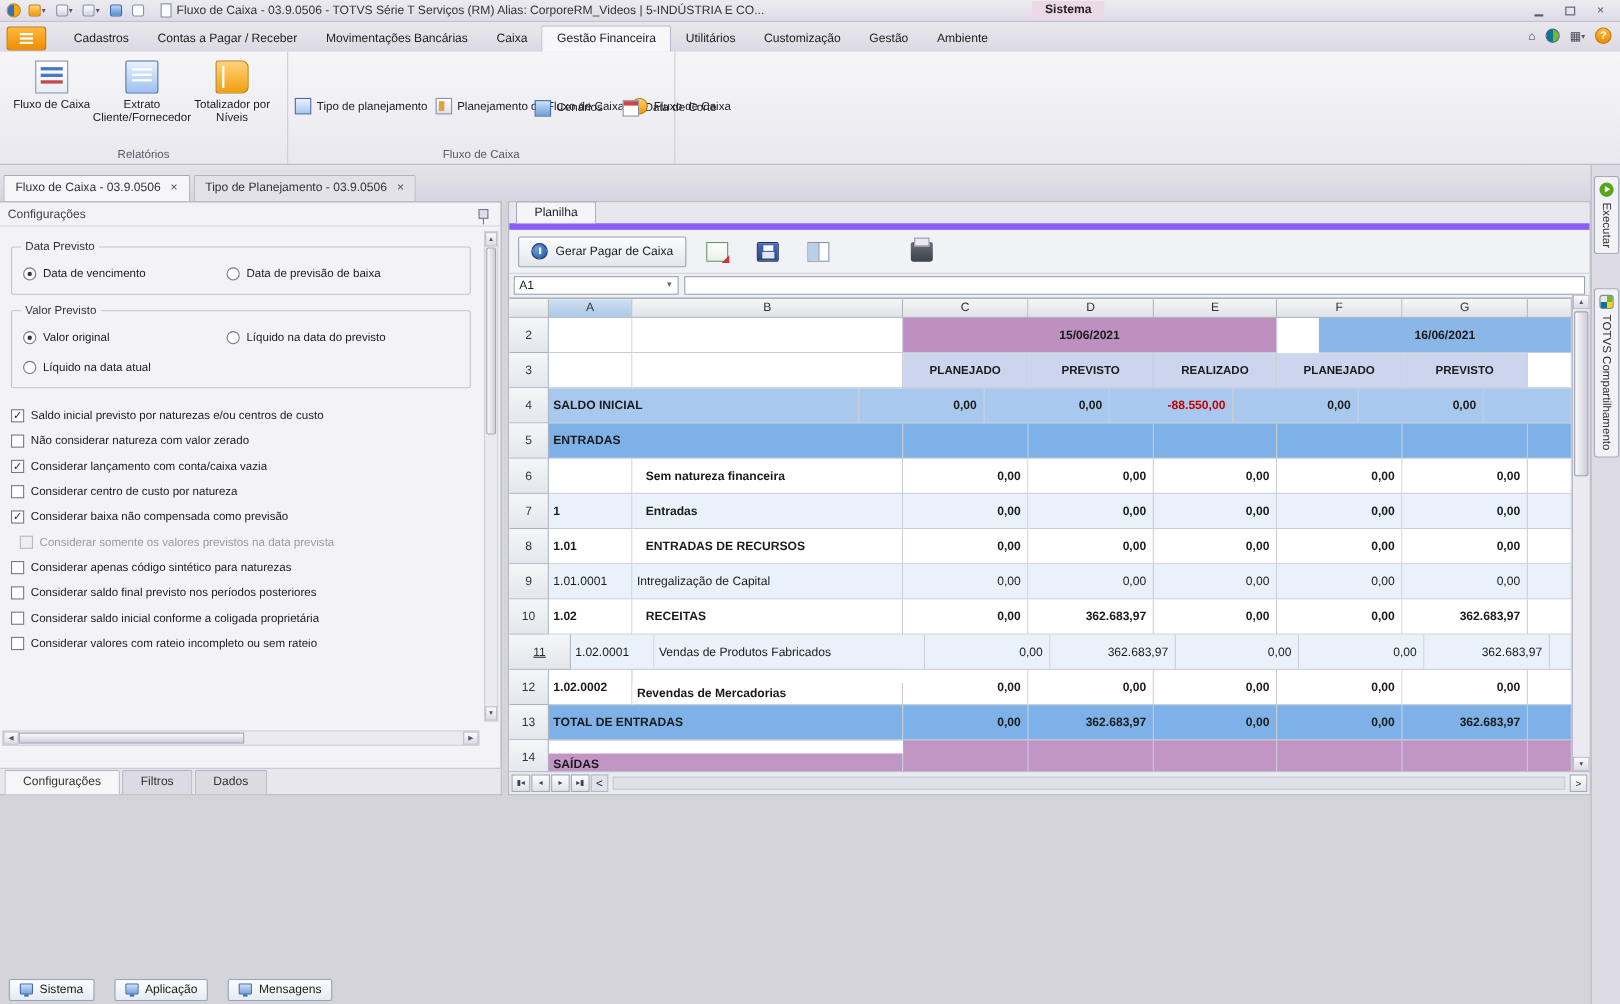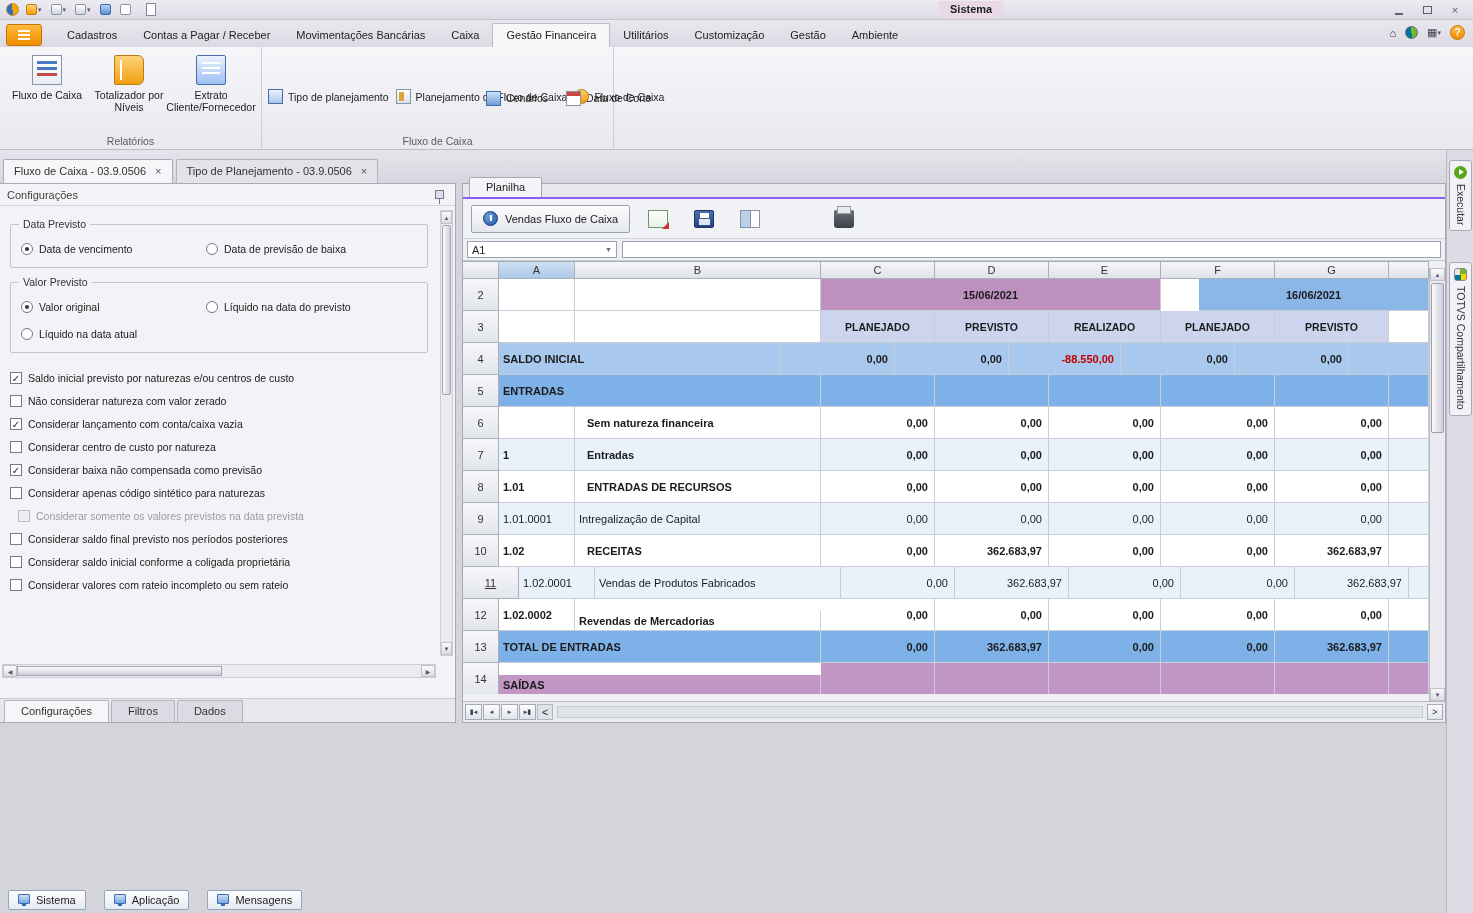--- a/index.html
+++ b/index.html
@@ -91,21 +91,21 @@
   .cfg-hscroll { position:absolute; left:2px; top:480px; width:434px; height:14px; background:#eceaf1; border:1px solid #d0cdd8; }
   .hb { position:absolute; left:0; top:0; width:14px; height:12px; }
   .hb.right { left:auto; right:0; }
   .hthumb { position:absolute; left:14px; top:1px; width:205px; height:10px; background:linear-gradient(#fbfbfd,#cfccd9); border:1px solid #a7a4b2; }
   .cfg-tabs { position:absolute; left:0; bottom:0; height:24px; width:100%; display:flex; align-items:flex-end; padding:0 4px; gap:2px; background:#e9e7ee; border-top:1px solid #c9c7d2; }
   .cfgtab { padding:4px 16px 5px; background:#dcdae3; border:1px solid #b4b2bd; border-bottom:none; border-radius:2px 2px 0 0; color:#333; }
   .cfgtab.active { background:#f6f6f9; }
 
   
   .sheet { position:absolute; left:462px; top:183px; width:984px; height:540px; background:#eef0f4; border:1px solid #a7aab6; }
-  .sheet-tabrow { height:15px; border-bottom:2px solid #8b5cf6; display:flex; align-items:flex-end; padding:0 6px; background:#e6e8ee; }
+  .sheet-tabrow { height:25px; border-bottom:6px solid #8b5cf6; display:flex; align-items:flex-end; padding:0 6px; background:#e6e8ee; }
   .ptab { padding:3px 16px 4px; background:#f4f5f8; border:1px solid #a7aab6; border-bottom:none; border-radius:2px 2px 0 0; }
   .sheet-toolbar { height:40px; display:flex; align-items:center; padding:0 8px; background:#f1f2f5; border-bottom:1px solid #d0d2da; }
   .gen-btn { display:flex; align-items:center; gap:7px; height:28px; padding:0 11px; background:linear-gradient(#fdfdfe,#e3e6ec); border:1px solid #9aa2b2; border-radius:2px; }
   .ico-gen { width:15px; height:15px; border-radius:50%; background:radial-gradient(circle at 35% 35%, #6fa0dc, #1d4e9e); border:1px solid #143a78; position:relative; flex:none; }
   .ico-gen:after { content:""; position:absolute; left:6px; top:3px; width:2px; height:6px; background:#fff; }
   .tb-ico { width:20px; height:18px; position:relative; display:inline-block; flex:none; }
   .ico-export { background:linear-gradient(#fff,#e8f0e8); border:1px solid #6a9a6a; margin-left:18px; }
   .ico-export:after { content:""; position:absolute; right:-2px; bottom:-2px; width:0; height:0; border-left:7px solid transparent; border-bottom:7px solid #cc3333; }
   .ico-save { background:linear-gradient(#4a6fb5,#27447e); border:1px solid #1c3260; border-radius:2px; margin-left:26px; }
   .ico-save:before { content:""; position:absolute; left:4px; bottom:2px; width:11px; height:6px; background:#dfe6f2; }
@@ -185,20 +185,21 @@
       <span class="qat-ico"></span>
       <span class="chev">▾</span>
     </span>
   <span class="qat-btn">
       <span class="qat-ico blue"></span>
     </span>
   <span class="qat-btn">
       <span class="qat-ico page"></span>
     </span>
   <span class="doc-ico"></span>
+  <span class="title-text">Fluxo de Caixa - 03.9.0506 - TOTVS Série T Serviços (RM) Alias: CorporeRM_Videos | 5-INDÚSTRIA E CO...</span>
   <span class="menu-sistema">Sistema</span>
   <div class="win-controls">
     <span class="win-btn">
         <span class="glyph-min"></span>
       </span>
     <span class="win-btn">
         <span class="glyph-max"></span>
       </span>
     <span class="win-btn">×</span>
   </div>
@@ -228,26 +229,26 @@
 </div>
 
 <div class="ribbon">
   <div class="rgroup" style="width:262px">
     <div class="rg-items">
       <div class="bigbtn">
         <span class="bicon icon-report"></span>
         <span class="blabel">Fluxo de Caixa</span>
       </div>
       <div class="bigbtn">
+        <span class="bicon icon-extrato"></span>
+        <span class="blabel">Extrato Cliente/Fornecedor</span>
+      </div>
+      <div class="bigbtn">
         <span class="bicon icon-book"></span>
         <span class="blabel">Totalizador por Níveis</span>
-      </div>
-      <div class="bigbtn">
-        <span class="bicon icon-extrato"></span>
-        <span class="blabel">Extrato Cliente/Fornecedor</span>
       </div>
     </div>
     <div class="rg-label">Relatórios</div>
   </div>
   <div class="rgroup" style="width:352px">
     <div class="rg-items">
       <div class="smallcol" style="width:218px">
         <div class="smallbtn">
           <span class="sicon si-plantype"></span>
           <span>Tipo de planejamento</span>
@@ -340,27 +341,27 @@
           <span>Considerar lançamento com conta/caixa vazia</span>
         </div>
         <div class="cb-row">
           <span class="cb-box"></span>
           <span>Considerar centro de custo por natureza</span>
         </div>
         <div class="cb-row">
           <span class="cb-box">✓</span>
           <span>Considerar baixa não compensada como previsão</span>
         </div>
-        <div class="cb-row">
-          <span class="cb-box"></span>
-          <span>Considerar apenas código sintético para naturezas</span>
-        </div>
         <div class="cb-row disabled indent">
           <span class="cb-box"></span>
           <span>Considerar somente os valores previstos na data prevista</span>
+        </div>
+        <div class="cb-row">
+          <span class="cb-box"></span>
+          <span>Considerar apenas código sintético para naturezas</span>
         </div>
         <div class="cb-row">
           <span class="cb-box"></span>
           <span>Considerar saldo final previsto nos períodos posteriores</span>
         </div>
         <div class="cb-row">
           <span class="cb-box"></span>
           <span>Considerar saldo inicial conforme a coligada proprietária</span>
         </div>
         <div class="cb-row">
@@ -386,21 +387,21 @@
     </div>
 </div>
 
 <div class="sheet">
   <div class="sheet-tabrow">
     <span class="ptab">Planilha</span>
   </div>
   <div class="sheet-toolbar">
     <div class="gen-btn">
       <span class="ico-gen"></span>
-      <span>Vendas Fluxo de Caixa</span>
+      <span>Gerar Pagar de Caixa</span>
     </div>
     <span class="tb-ico ico-export"></span>
     <span class="tb-ico ico-save"></span>
     <span class="tb-ico ico-columns"></span>
     <span class="tb-ico ico-print"></span>
   </div>
   <div class="formula-row">
     <div class="namebox">
       <span>A1</span>
       <span class="chev2">▼</span>

